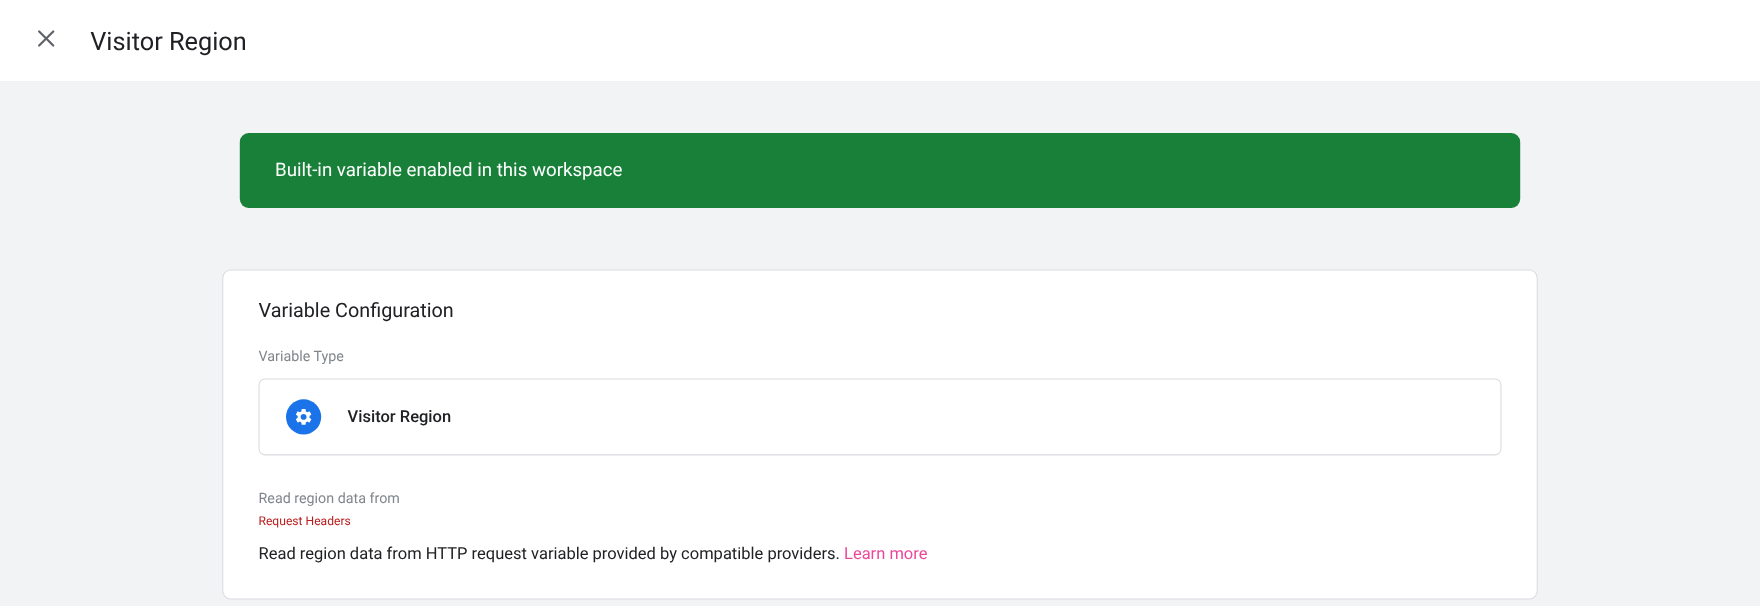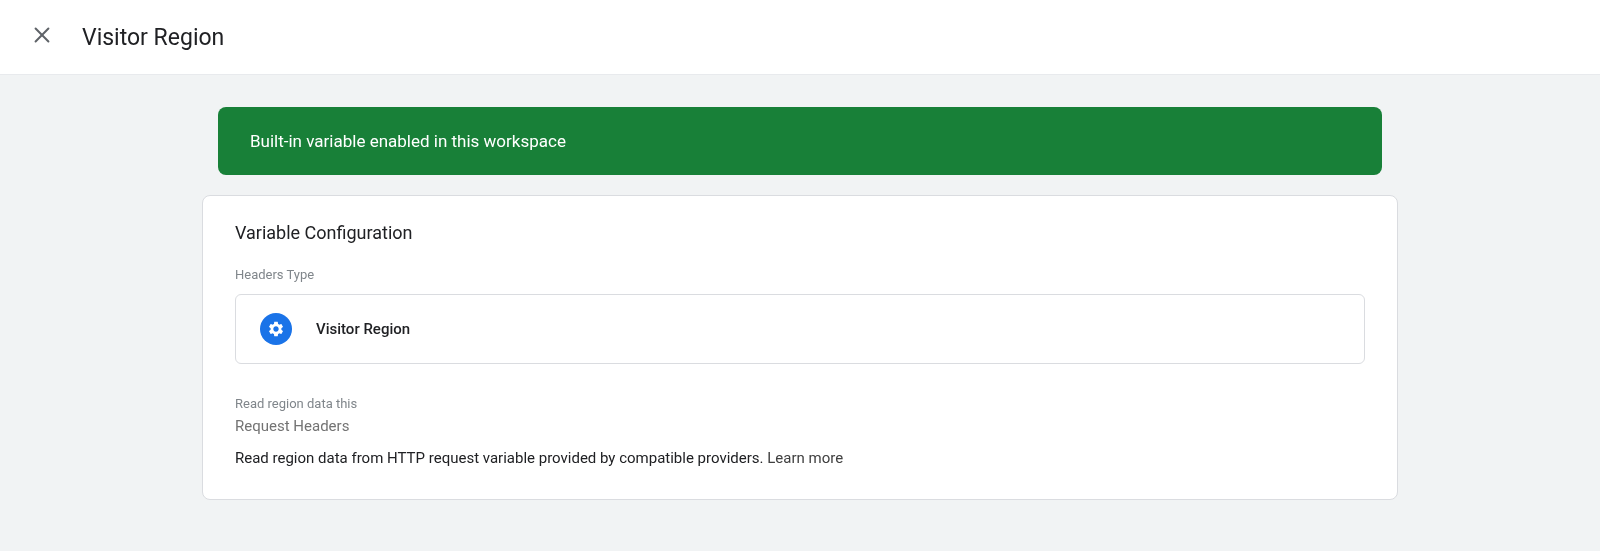--- a/index.html
+++ b/index.html
@@ -37,24 +37,25 @@
       height: 22px;
     }
     .page-title {
       font-size: 23px;
       font-weight: 400;
       color: #202124;
     }
     .content-area {
       background: #f1f3f4;
       height: calc(100% - 75px);
-      padding-top: 32px;
+      padding-top: 46px;
       display: flex;
       flex-direction: column;
       align-items: center;
+      gap: 36px;
     }
     .banner {
       width: 1164px;
       background: #188038;
       color: #ffffff;
       border-radius: 8px;
       padding: 24px 32px;
       font-size: 17px;
       font-weight: 400;
       margin-bottom: 20px;
@@ -106,30 +107,30 @@
       font-size: 15px;
       font-weight: 500;
       color: #202124;
     }
     .read-label {
       font-size: 13px;
       color: #80868b;
       margin-bottom: 6px;
     }
     .read-value {
-      font-size: 15px;
-      color: #737373;
+      font-size: 11px;
+      color: #b91c1c;
       margin-bottom: 14px;
     }
     .description {
       font-size: 15px;
       color: #202124;
     }
     .learn-more {
-      color: #404040;
+      color: #ec4899;
       text-decoration: none;
       cursor: pointer;
     }
   </style>
 </head>
 <body>
 
 <div class="header">
   <div class="close-btn">
     <span>
@@ -144,32 +145,32 @@
 
 <div class="content-area">
 
   <div class="banner">
     <span>Built-in variable enabled in this workspace</span>
   </div>
 
   <div class="card">
     <div class="card-title">Variable Configuration</div>
 
-    <div class="section-label">Headers Type</div>
+    <div class="section-label">Variable Type</div>
 
     <div class="type-row">
       <div class="type-icon">
         <svg viewBox="0 0 24 24">
           <path d="M19.14,12.94c0.04-0.3,0.06-0.61,0.06-0.94c0-0.32-0.02-0.64-0.07-0.94l2.03-1.58c0.18-0.14,0.23-0.41,0.12-0.61 l-1.92-3.32c-0.12-0.22-0.37-0.29-0.59-0.22l-2.39,0.96c-0.5-0.38-1.03-0.7-1.62-0.94L14.4,2.81c-0.04-0.24-0.24-0.41-0.48-0.41 h-3.84c-0.24,0-0.43,0.17-0.47,0.41L9.25,5.35C8.66,5.59,8.12,5.92,7.63,6.29L5.24,5.33c-0.22-0.08-0.47,0-0.59,0.22L2.74,8.87 C2.62,9.08,2.66,9.34,2.86,9.48l2.03,1.58C4.84,11.36,4.8,11.69,4.8,12s0.02,0.64,0.07,0.94l-2.03,1.58 c-0.18,0.14-0.23,0.41-0.12,0.61l1.92,3.32c0.12,0.22,0.37,0.29,0.59,0.22l2.39-0.96c0.5,0.38,1.03,0.7,1.62,0.94l0.36,2.54 c0.05,0.24,0.24,0.41,0.48,0.41h3.84c0.24,0,0.44-0.17,0.47-0.41l0.36-2.54c0.59-0.24,1.13-0.56,1.62-0.94l2.39,0.96 c0.22,0.08,0.47,0,0.59-0.22l1.92-3.32c0.12-0.22,0.07-0.47-0.12-0.61L19.14,12.94z M12,15.6c-1.98,0-3.6-1.62-3.6-3.6 s1.62-3.6,3.6-3.6s3.6,1.62,3.6,3.6S13.98,15.6,12,15.6z"></path>
         </svg>
       </div>
       <div class="type-name">Visitor Region</div>
     </div>
 
-    <div class="read-label">Read region data this</div>
+    <div class="read-label">Read region data from</div>
     <div class="read-value">Request Headers</div>
 
     <div class="description">
       <span>Read region data from HTTP request variable provided by compatible providers. </span><a class="learn-more">Learn more</a>
     </div>
   </div>
 
 </div>
 
 </body></html>

